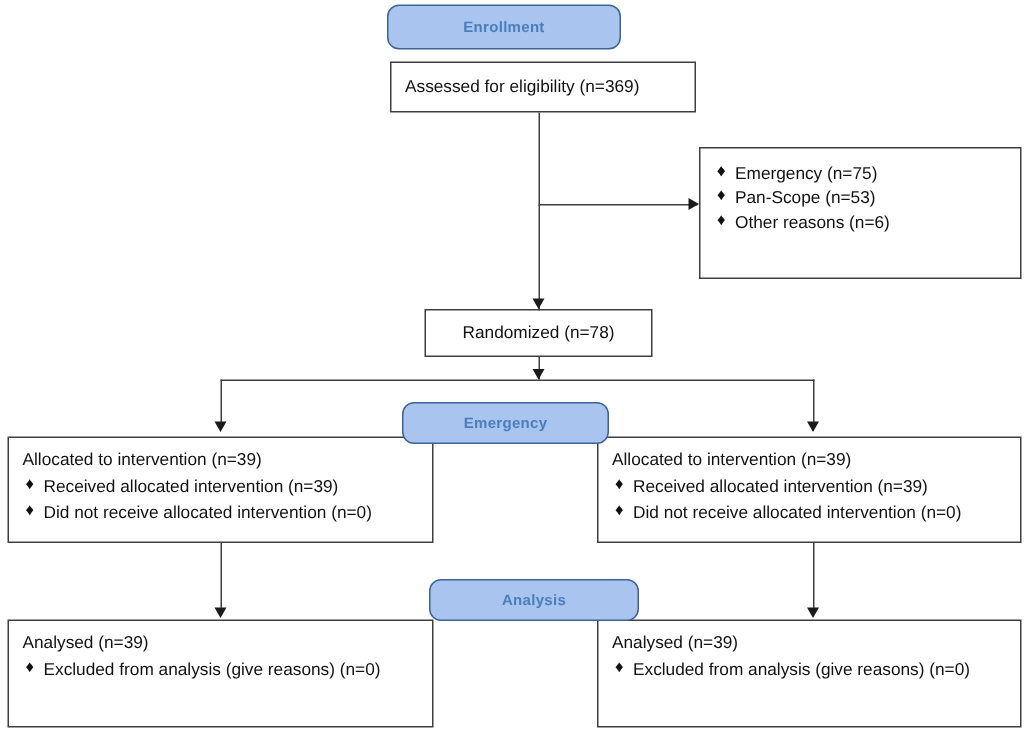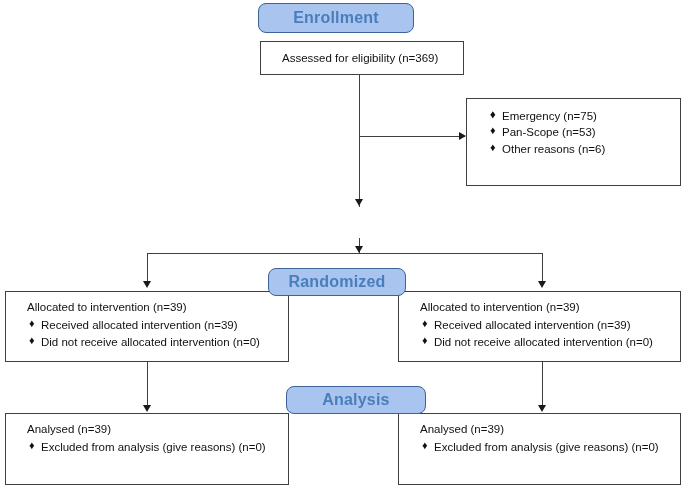--- a/index.html
+++ b/index.html
@@ -20,21 +20,21 @@
   }
   
   .box {
     position: absolute;
     box-sizing: border-box;
     background: #ffffff;
     border: 1px solid #3f3f3f;
     font-size: 11.5px;
     color: #111111;
     line-height: 1.42;
-    padding: 7px 21px;
+    padding: 7px 9px;
   }
   .box .title-line {
     white-space: nowrap;
   }
   .box ul {
     margin: 2px 0 0 0;
     padding: 0;
     list-style: none;
   }
   .box ul li {
@@ -52,21 +52,21 @@
   }
   
   .stage {
     position: absolute;
     box-sizing: border-box;
     background: #a8c4ef;
     border: 1.4px solid #3d6399;
     border-radius: 8px;
     color: #4a7ebb;
     font-weight: bold;
-    font-size: 16px;
+    font-size: 10px;
     letter-spacing: 0.2px;
     display: flex;
     align-items: center;
     justify-content: center;
     z-index: 5;
   }
   
   .vline {
     position: absolute;
     width: 1.4px;
@@ -130,32 +130,35 @@
         <span class="bullet">♦</span>
         <span>Pan-Scope (n=53)</span>
       </li>
       <li>
         <span class="bullet">♦</span>
         <span>Other reasons (n=6)</span>
       </li>
     </ul>
   </div>
 
+  <div class="box" style="left:283px; top:206px; width:152px; height:32px; display:flex; align-items:center; justify-content:center;">
+    <span class="title-line">Randomized (n=78)</span>
+  </div>
 
   <div class="vline" style="left:359px; top:238px; height:15px;"></div>
   <div class="arrow-down" style="left:355px; top:246px;"></div>
 
   <div class="hline" style="left:147px; top:253px; width:396px;"></div>
   <div class="vline" style="left:147px; top:253px; height:30px;"></div>
   <div class="arrow-down" style="left:143px; top:281px;"></div>
   <div class="vline" style="left:542px; top:253px; height:30px;"></div>
   <div class="arrow-down" style="left:538px; top:281px;"></div>
 
   <div class="stage" style="left:268px; top:268px; width:138px; height:28px;">
-    <span>Randomized</span>
+    <span>Emergency</span>
   </div>
 
   <div class="box" style="left:5px; top:291px; width:284px; height:71px;">
     <div class="title-line">Allocated to intervention (n=39)</div>
     <ul>
       <li>
         <span class="bullet">♦</span>
         <span>Received allocated intervention (n=39)</span>
       </li>
       <li>

